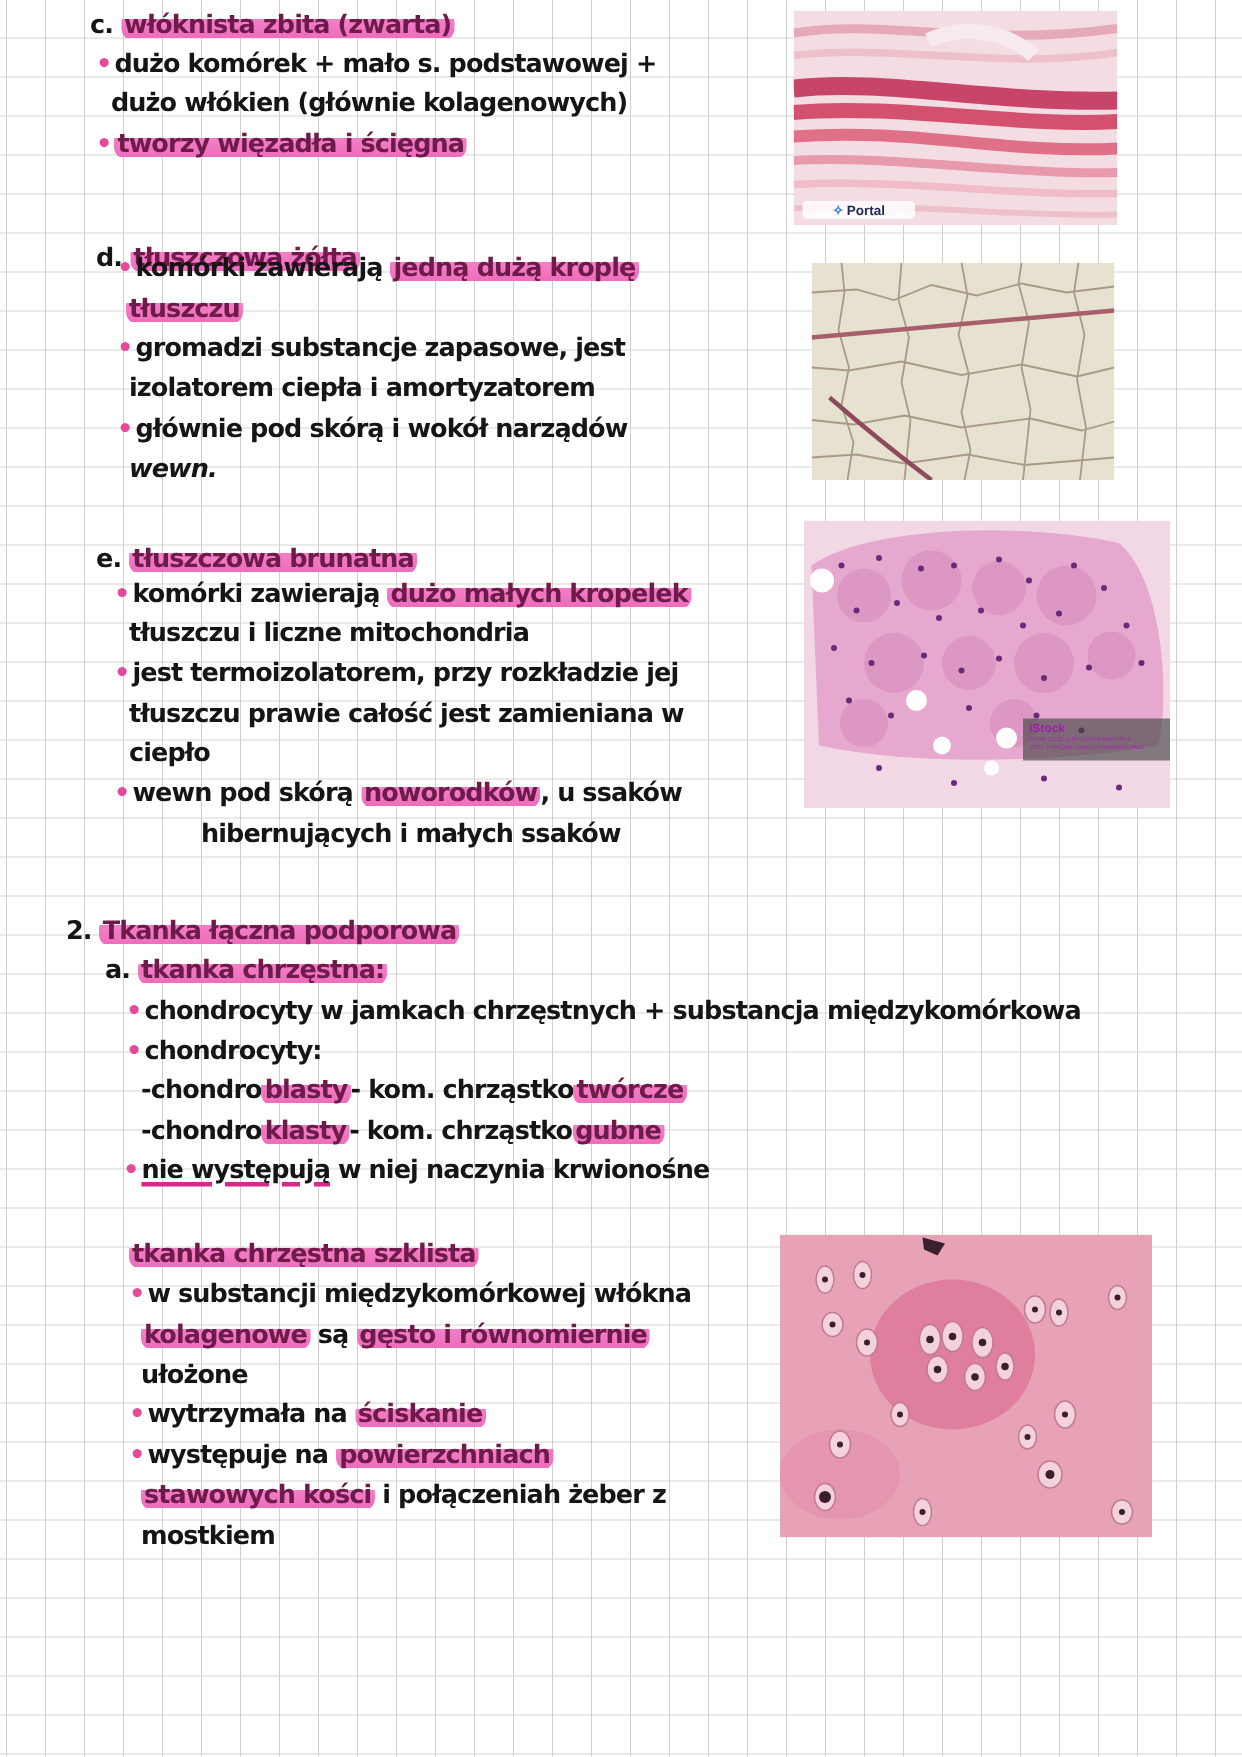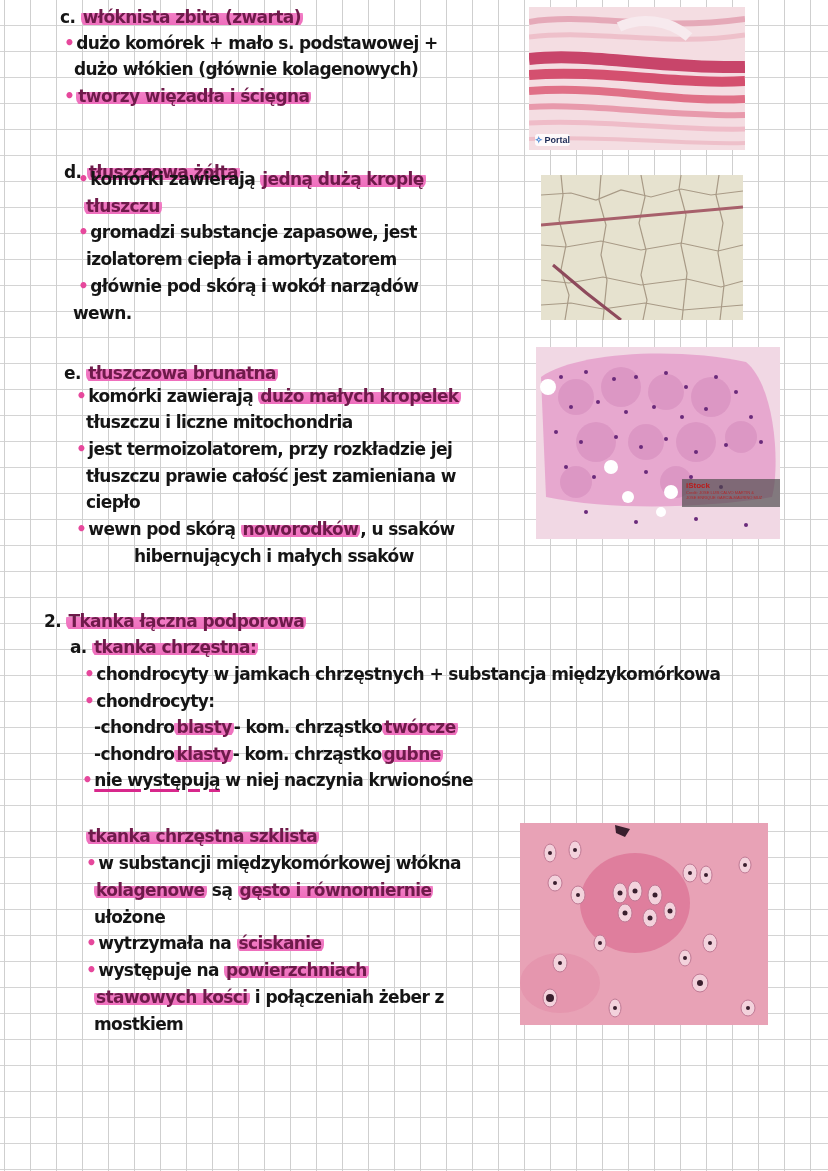--- a/index.html
+++ b/index.html
@@ -33,27 +33,27 @@
     text-decoration: underline;
     text-decoration-color: #d8288c;
     text-decoration-thickness: 3px;
     text-underline-offset: 3px;
   }
   .img { position: absolute; overflow: hidden; }
   .img svg { display: block; width: 100%; height: 100%; }
   .logo {
     position: absolute; left: 6px; bottom: 4px;
     font-size: 9px; font-weight: bold; color: #1c2a55;
-    background: rgba(255,255,255,0.85); padding: 1px 0; border-radius: 3px;
+    background: rgba(255,255,255,0.85); padding: 1px 20px; border-radius: 3px;
     font-family: "Liberation Sans", sans-serif;
   }
   .logo .mark { color: #3b7fd0; margin-right: 2px; }
   .istock {
     position: absolute; right: 0; bottom: 32px; width: 98px; height: 28px;
-    background: rgba(70,70,70,0.65); color: #b91c1c;
+    background: rgba(70,70,70,0.65); color: #a21caf;
     font-family: "Liberation Sans", sans-serif; padding: 2px 4px; box-sizing: border-box;
   }
   .istock .b { font-size: 8px; font-weight: bold; display: block; line-height: 9px; }
   .istock .c { font-size: 4px; display: block; line-height: 5px; opacity: 0.85; }
 </style>
 </head>
 <body>
 
 <div class="line" style="left:60px;top:6px;">
   <span>c.</span>
@@ -93,21 +93,21 @@
 <div class="line" style="left:84px;top:195px;">
   <span class="hl">tłuszczu</span>
 </div>
 <div class="line" style="left:78px;top:221px;">
   <span class="dot">•</span><span>gromadzi substancje zapasowe, jest</span>
 </div>
 <div class="line" style="left:86px;top:248px;">izolatorem ciepła i amortyzatorem</div>
 <div class="line" style="left:78px;top:275px;">
   <span class="dot">•</span><span>głównie pod skórą i wokół narządów</span>
 </div>
-<div class="line" style="left:73px;top:302px;">wewn.</div>
+<div class="line" style="left:86px;top:302px;font-style:italic;">wewn.</div>
 
 <div class="img" style="left:541px;top:175px;width:202px;height:145px;">
   <svg viewBox="0 0 202 145" preserveAspectRatio="none">
     <rect width="202" height="145" fill="#e6e2cf"></rect>
     <g fill="none" stroke="#a89a86" stroke-width="1.2">
       <path d="M0 20 L30 18 L55 25 L80 15 L110 22 L140 14 L170 20 L202 16"></path>
       <path d="M20 0 L22 20 L18 45 L25 70 L20 95 L28 120 L24 145"></path>
       <path d="M60 0 L58 25 L65 50 L60 80 L66 105 L62 145"></path>
       <path d="M100 0 L104 22 L98 48 L105 75 L100 100 L106 125 L102 145"></path>
       <path d="M140 0 L138 14 L145 40 L140 70 L146 98 L141 145"></path>

